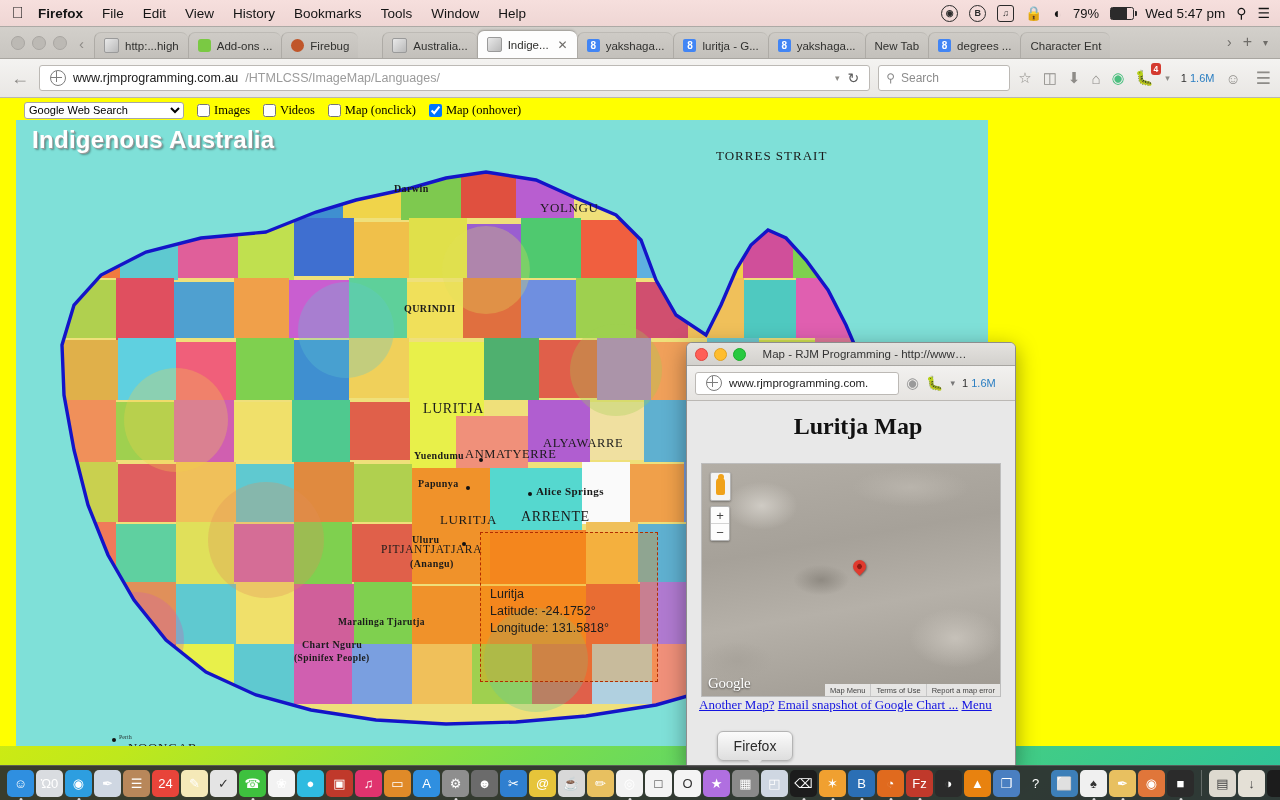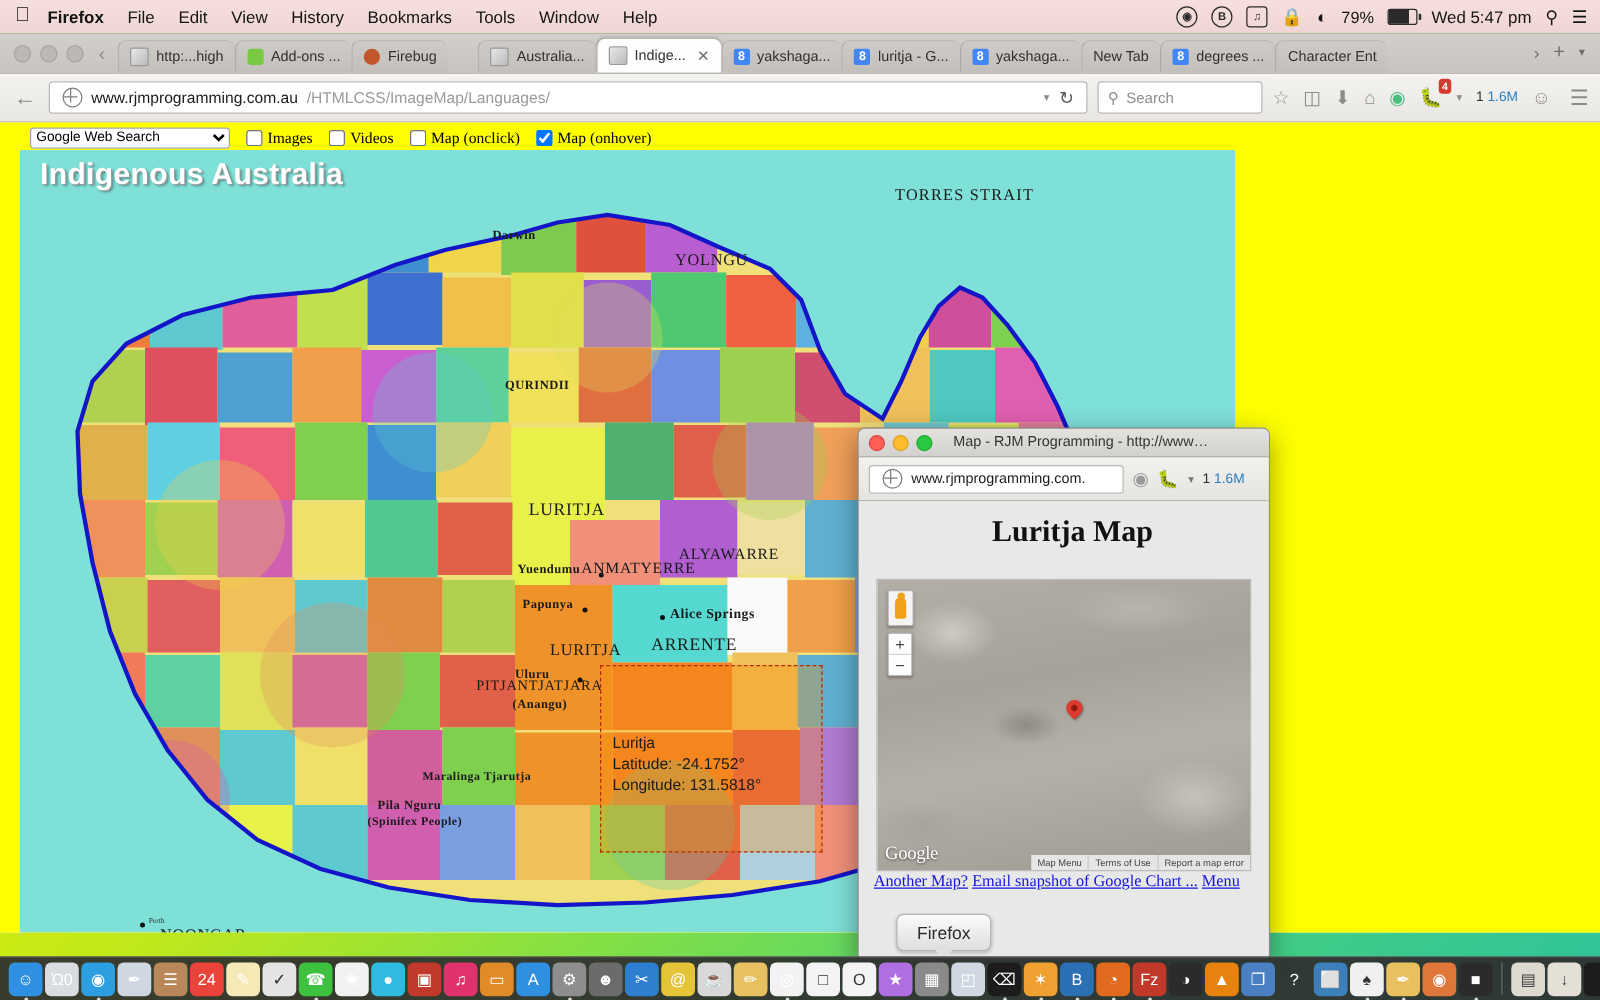--- a/index.html
+++ b/index.html
@@ -566,21 +566,21 @@
 
       <div class="rgl med" style="left:398px;top:330px;">Yuendumu</div>
       <div class="citydot" style="left:463px;top:338px;"></div>
       <div class="rgl med" style="left:402px;top:358px;">Papunya</div>
       <div class="citydot" style="left:450px;top:366px;"></div>
       <div class="citydot" style="left:512px;top:372px;"></div>
       <div class="rgl med" style="left:520px;top:365px;font-size:11px;">Alice Springs</div>
       <div class="rgl med" style="left:396px;top:414px;">Uluru</div>
       <div class="citydot" style="left:446px;top:422px;"></div>
       <div class="rgl med" style="left:322px;top:497px;font-size:9.5px;">Maralinga Tjarutja</div>
-      <div class="rgl med" style="left:286px;top:519px;font-size:10px;">Pila Nguru</div>
+      <div class="rgl med" style="left:286px;top:519px;font-size:10px;">Chart Nguru</div>
       <div class="rgl med" style="left:278px;top:533px;font-size:9.5px;">(Spinifex People)</div>
       <div class="citydot" style="left:96px;top:618px;"></div>
       <div class="rgl tiny" style="left:103px;top:614px;font-size:6px;">Perth</div>
 
       <div class="selrect" style="left:464px;top:412px;width:176px;height:148px;"></div>
       <div class="tipbox" style="left:474px;top:466px;">
         <div>Luritja</div>
         <div>Latitude: -24.1752°</div>
         <div>Longitude: 131.5818°</div>
       </div>

